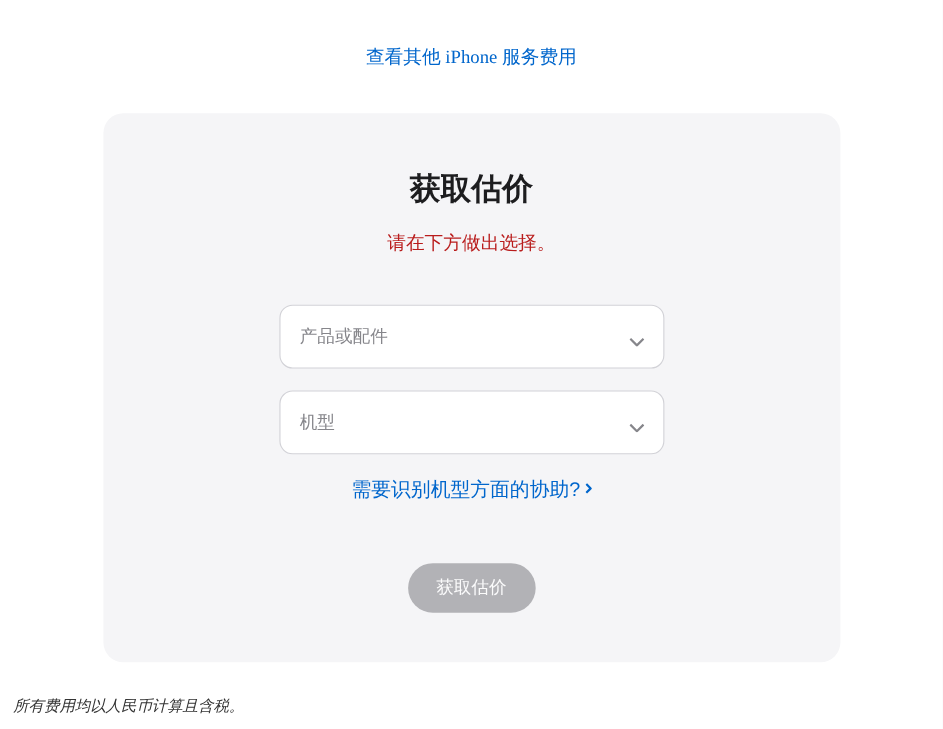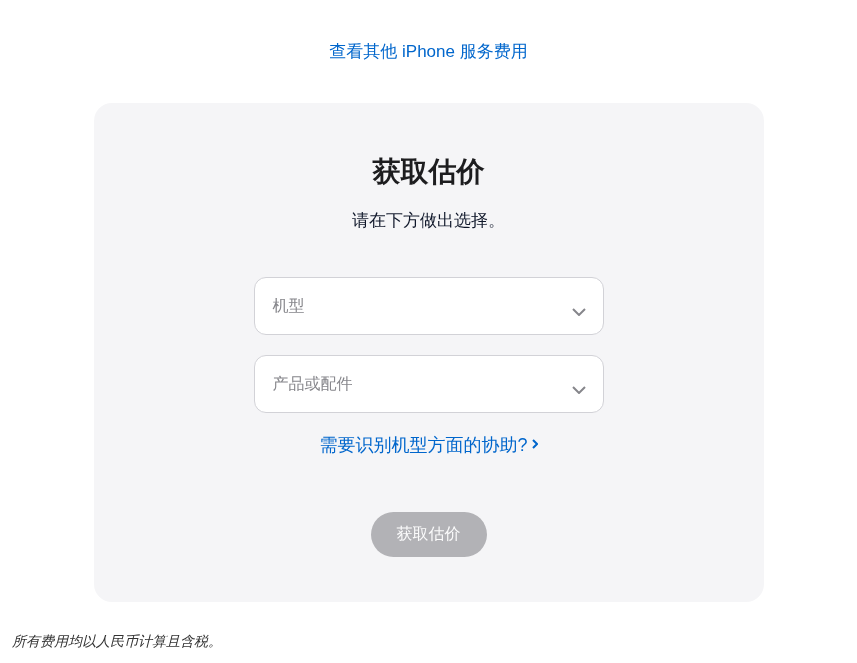--- a/index.html
+++ b/index.html
@@ -18,38 +18,39 @@
       padding-top: 40px;
     }
     .top-link {
       text-align: center;
       margin-bottom: 40px;
     }
     .top-link a {
       color: #0066cc;
       text-decoration: none;
       font-size: 17px;
+      font-family: Liberation Serif, serif;
     }
     .card {
       background: #f5f5f7;
       border-radius: 18px;
       width: 670px;
       margin: 0 auto;
       padding: 50px 40px 45px;
       text-align: center;
     }
     .card-title {
       font-size: 28px;
       font-weight: 600;
       color: #1d1d1f;
       margin-bottom: 18px;
     }
     .card-subtitle {
       font-size: 17px;
-      color: #0f172a;
+      color: #b91c1c;
       margin-bottom: 45px;
     }
     .select-wrapper {
       position: relative;
       width: 350px;
       margin: 0 auto 20px;
     }
     .select-field {
       width: 100%;
       height: 58px;
@@ -133,32 +134,32 @@
   <div class="top-link">
     <a href="#">查看其他 iPhone 服务费用</a>
   </div>
 
   <div class="card">
     <h2 class="card-title">获取估价</h2>
     <p class="card-subtitle">请在下方做出选择。</p>
 
     <div class="select-wrapper">
       <div class="select-field">
-        <span>机型</span>
+        <span>产品或配件</span>
       </div>
       <span class="chevron-down">
         <svg viewBox="0 0 14 8">
             <polyline points="1,1 7,7 13,1"></polyline>
           </svg>
       </span>
     </div>
 
     <div class="select-wrapper">
       <div class="select-field">
-        <span>产品或配件</span>
+        <span>机型</span>
       </div>
       <span class="chevron-down">
         <svg viewBox="0 0 14 8">
             <polyline points="1,1 7,7 13,1"></polyline>
           </svg>
       </span>
     </div>
 
     <div class="help-link">
       <a href="#">

